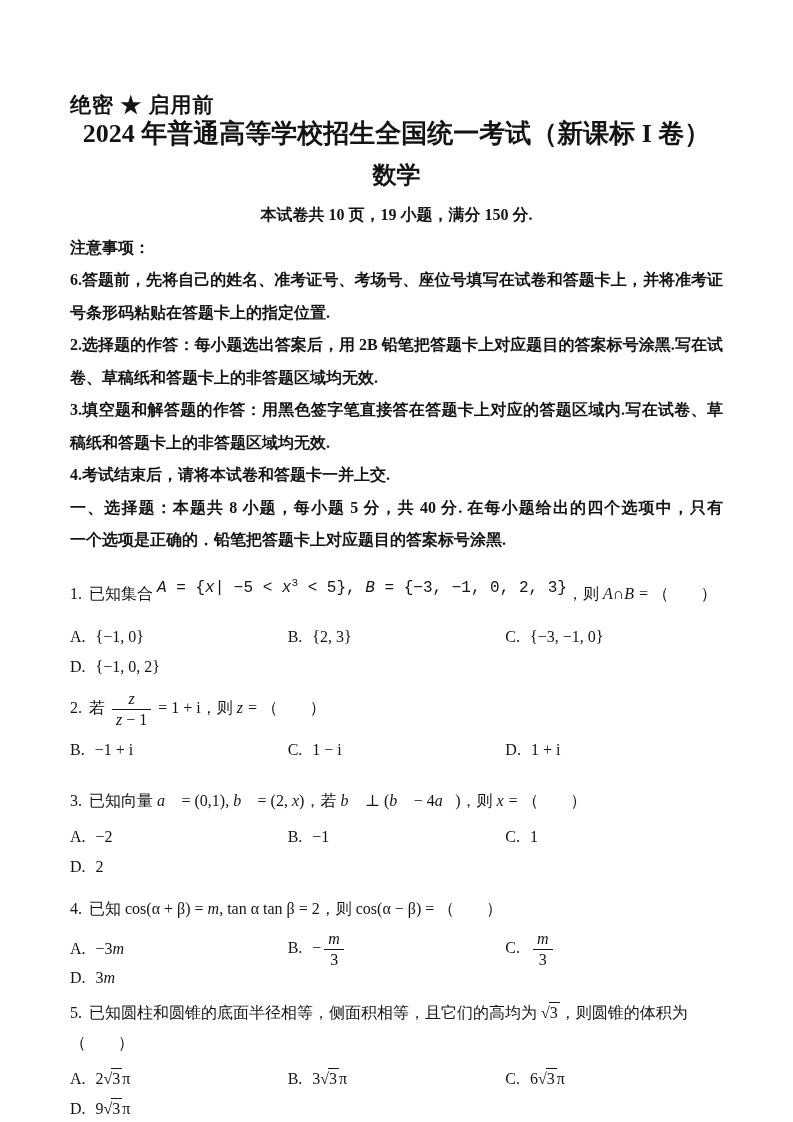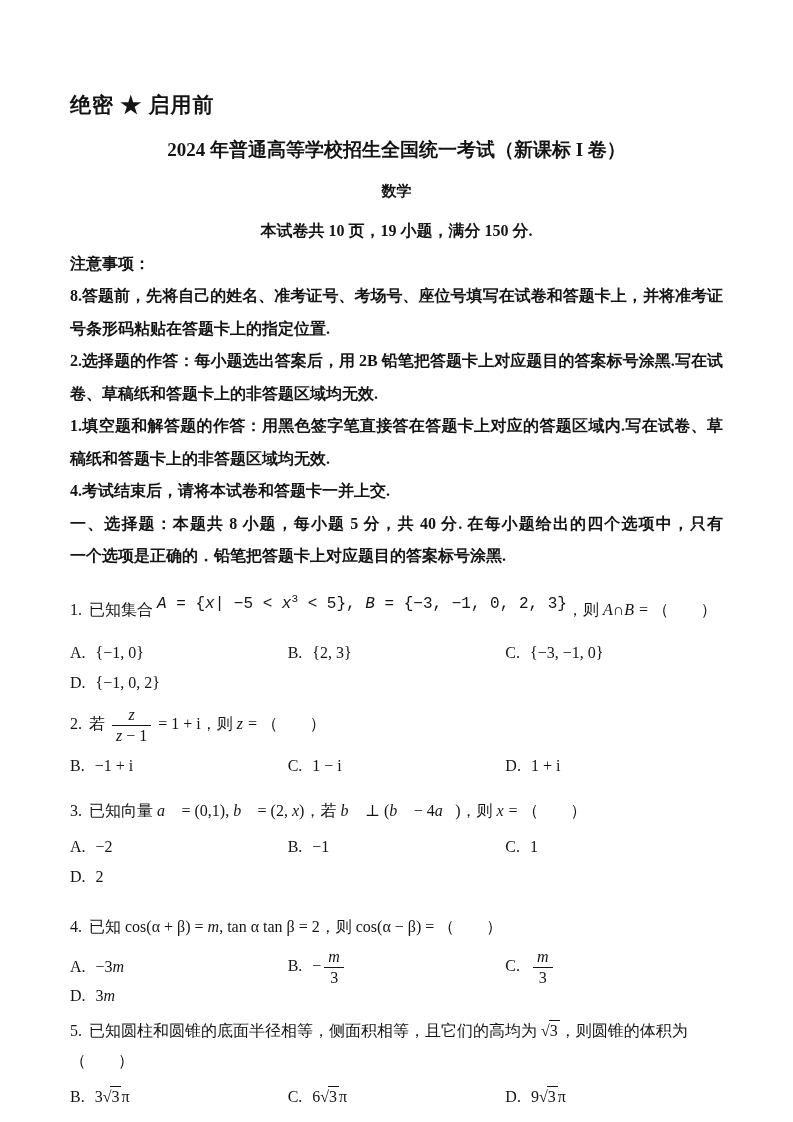--- a/index.html
+++ b/index.html
@@ -7,32 +7,32 @@
     position: relative;
     width: 793px; height: 1122px;
     box-sizing: border-box;
     padding: 92px 70px 12px 70px;
     background: #ffffff;
     color: #141414;
     font-family: "Liberation Serif", "DejaVu Serif", serif;
     overflow: hidden;
   }
   .secrecy { font-size: 21px; font-weight: 700; line-height: 27px; letter-spacing: 1px; }
-  .title   { margin-top: 16px; text-align: center; font-size: 19px; font-weight: 700; line-height: 29px; }
-  .subject { margin-top: 14px; text-align: center; font-size: 15px; font-weight: 700; line-height: 27px; }
+  .title   { text-align: center; font-size: 26px; font-weight: 700; line-height: 29px; }
+  .subject { margin-top: 14px; text-align: center; font-size: 24px; font-weight: 700; line-height: 27px; }
 
   .b-line { font-size: 16px; font-weight: 700; line-height: 32.5px; }
   .paper-info { margin-top: 10px; text-align: center; }
   .jfull { text-align: justify; text-align-last: justify; }
 
   .question { font-size: 16px; }
   .q1 { margin-top: 12px; }
   .q2 { margin-top: 8px; }
-  .q3 { margin-top: 15px; }
-  .q4 { margin-top: 20px; }
+  .q3 { margin-top: 21px; }
+  .q4 { margin-top: 12px; }
   .q5 { margin-top: 10px; }
   .stem { line-height: 30px; }
   .stem-q1 { line-height: 42px; }
   .q-no { margin-right: 7px; }
   .math { font-family: "Liberation Serif", "DejaVu Serif", serif; }
   .mi { font-style: italic; }
   .mu { font-style: normal; }
   sup.mu { font-size: 11px; }
   .raised { position: relative; top: -7px; font-family: Liberation Mono, monospace; }
 
@@ -52,25 +52,25 @@
 <body>
 
 <div class="page">
 
   <div class="secrecy">绝密 ★ 启用前</div>
   <div class="title">2024 年普通高等学校招生全国统一考试（新课标 I 卷）</div>
   <div class="subject">数学</div>
 
   <div class="b-line paper-info">本试卷共 10 页，19 小题，满分 150 分.</div>
   <div class="b-line">注意事项：</div>
-  <div class="b-line jfull">8.答题前，先将自己的姓名、准考证号、考场号、座位号填写在试卷和答题卡上，并将准考证</div>
+  <div class="b-line jfull">6.答题前，先将自己的姓名、准考证号、考场号、座位号填写在试卷和答题卡上，并将准考证</div>
   <div class="b-line">号条形码粘贴在答题卡上的指定位置.</div>
   <div class="b-line jfull">2.选择题的作答：每小题选出答案后，用 2B 铅笔把答题卡上对应题目的答案标号涂黑.写在试</div>
   <div class="b-line">卷、草稿纸和答题卡上的非答题区域均无效.</div>
-  <div class="b-line jfull">1.填空题和解答题的作答：用黑色签字笔直接答在答题卡上对应的答题区域内.写在试卷、草</div>
+  <div class="b-line jfull">3.填空题和解答题的作答：用黑色签字笔直接答在答题卡上对应的答题区域内.写在试卷、草</div>
   <div class="b-line">稿纸和答题卡上的非答题区域均无效.</div>
   <div class="b-line">4.考试结束后，请将本试卷和答题卡一并上交.</div>
 
   <div class="b-line jfull">一、选择题：本题共 8 小题，每小题 5 分，共 40 分. 在每小题给出的四个选项中，只有</div>
   <div class="b-line">一个选项是正确的．铅笔把答题卡上对应题目的答案标号涂黑.</div>
 
   <div class="question q1">
     <div class="stem stem-q1">
       <span class="q-no">1.</span><span>已知集合</span>
       <span class="math raised"><span class="mi">A</span><span class="mu"> = {</span><span class="mi">x</span><span class="mu">| −5 &lt; </span><span class="mi">x</span><sup class="mu">3</sup><span class="mu"> &lt; 5}, </span><span class="mi">B</span><span class="mu"> = {−3, −1, 0, 2, 3}</span></span><span>，则</span>
@@ -126,19 +126,20 @@
       <div class="opt"><span class="letter">D.</span><span class="math mu">3</span><span class="math mi">m</span></div>
     </div>
   </div>
 
   <div class="question q5">
     <div class="stem">
       <span class="q-no">5.</span><span>已知圆柱和圆锥的底面半径相等，侧面积相等，且它们的高均为</span>
       <span class="sqrt math"><span class="sym">√</span><span class="rad">3</span></span><span>，则圆锥的体积为</span><span>（　　）</span>
     </div>
     <div class="options">
+      <div class="opt"><span class="letter">A.</span><span class="math mu">2</span><span class="sqrt math"><span class="sym">√</span><span class="rad">3</span></span><span class="math mu">π</span></div>
       <div class="opt"><span class="letter">B.</span><span class="math mu">3</span><span class="sqrt math"><span class="sym">√</span><span class="rad">3</span></span><span class="math mu">π</span></div>
       <div class="opt"><span class="letter">C.</span><span class="math mu">6</span><span class="sqrt math"><span class="sym">√</span><span class="rad">3</span></span><span class="math mu">π</span></div>
       <div class="opt"><span class="letter">D.</span><span class="math mu">9</span><span class="sqrt math"><span class="sym">√</span><span class="rad">3</span></span><span class="math mu">π</span></div>
     </div>
   </div>
 
 </div>
 
 </body></html>

